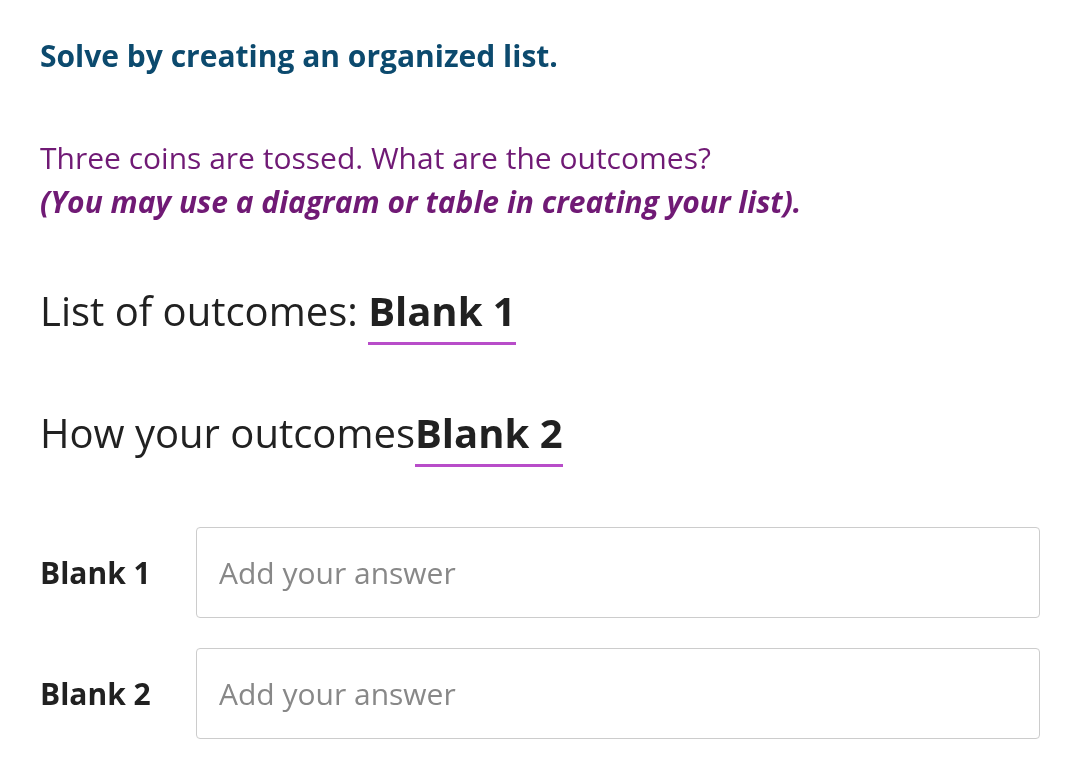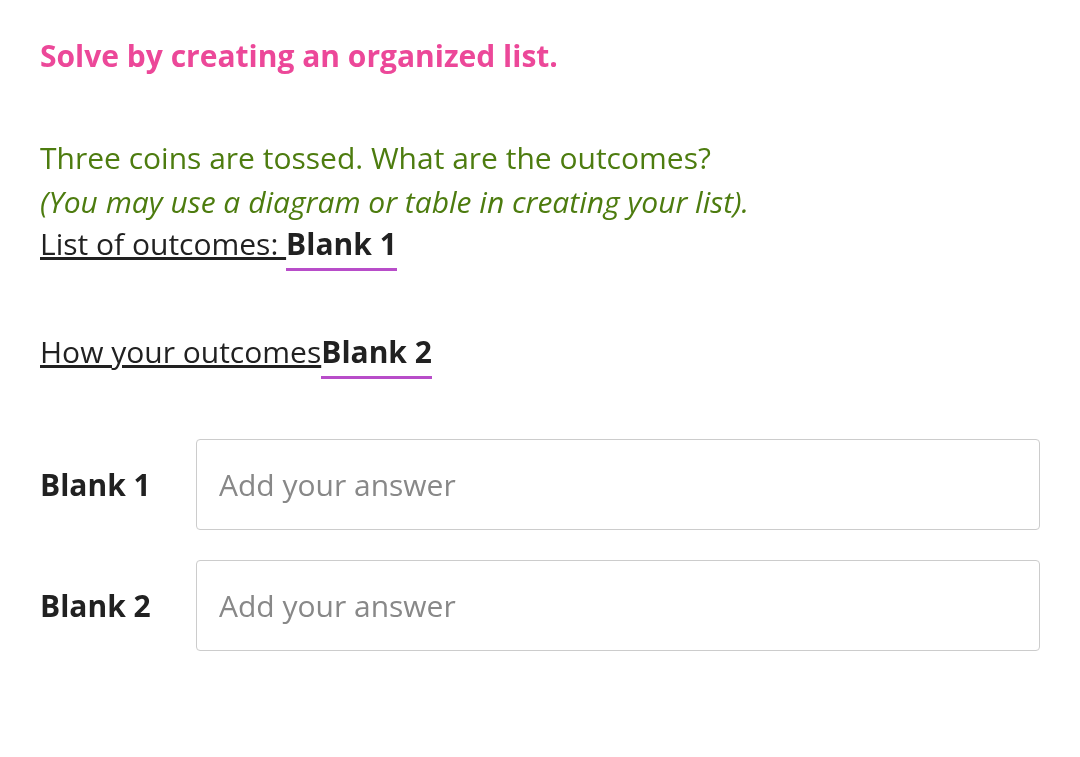--- a/index.html
+++ b/index.html
@@ -10,38 +10,39 @@
     body {
       font-family: 'Open Sans', -apple-system, BlinkMacSystemFont, 'Segoe UI', Roboto, sans-serif;
       background: #ffffff;
       color: #212121;
       padding: 35px 40px;
       width: 1080px;
     }
     .question-title {
       font-size: 30px;
       font-weight: 700;
-      color: #ec4899;
+      color: #0c4a6e;
       margin-bottom: 60px;
     }
     .problem-text {
       font-size: 30px;
       font-weight: 400;
-      color: #4d7c0f;
+      color: #701a75;
       line-height: 1.45;
+      margin-bottom: 60px;
     }
     .hint-text {
       font-style: italic;
+      font-weight: bold;
     }
     .prompt-line {
-      font-size: 30px;
+      font-size: 40px;
       font-weight: 400;
       color: #212121;
       margin-bottom: 60px;
-      text-decoration: underline;
     }
     .blank-ref {
       font-weight: 700;
       border-bottom: 3px solid #b84dc9;
       padding-bottom: 4px;
       display: inline-block;
     }
     .answer-row {
       display: flex;
       align-items: center;

